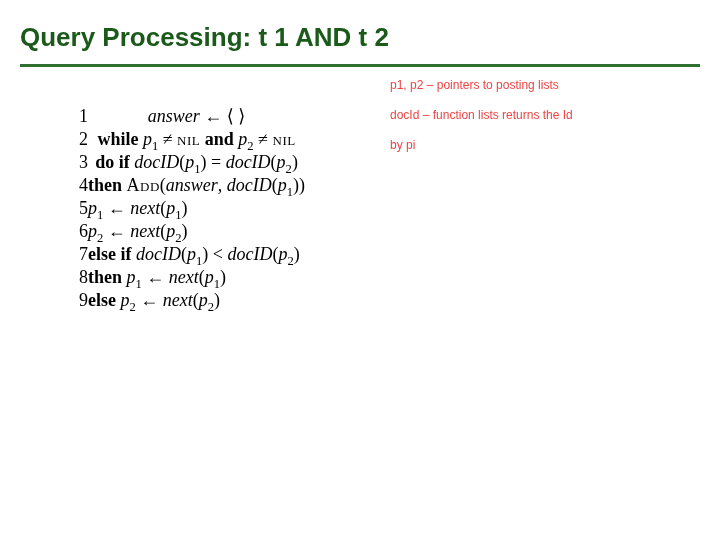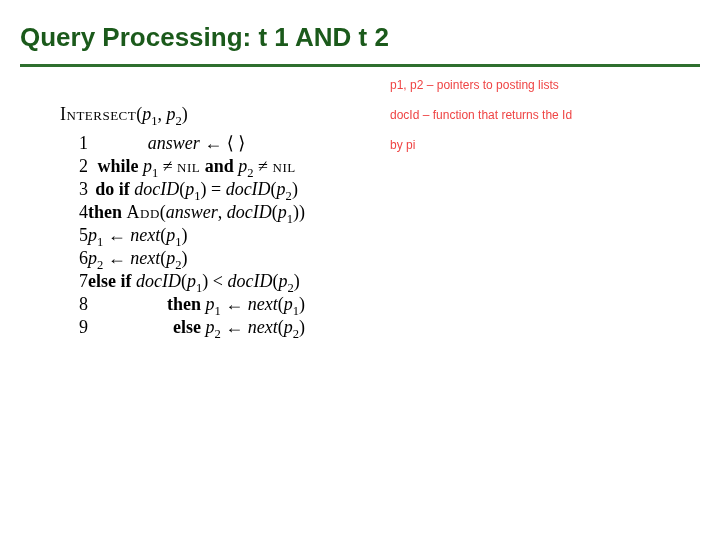--- a/index.html
+++ b/index.html
@@ -83,42 +83,39 @@
     font-family: "Times New Roman", serif;
   }
   .sub {
     font-size: 0.7em;
     vertical-align: sub;
     line-height: 0;
   }
   .ind1 { padding-left: 0px; text-align: center; }
   .ind2 { padding-left: 56px; margin-left: 18px; }
   .ind3 { padding-left: 100px; }
-  .ind5 { padding-left: 140px; text-align: right; }
+  .ind5 { padding-left: 140px; }
 </style>
 </head>
 <body>
 
 <div class="slide">
 
   <div class="title">Query Processing: t 1 AND t 2</div>
   <div class="rule"></div>
 
   <div class="explain">
     <span>p1, p2 – pointers to posting lists</span><br>
     <br>
-    <span>docId – function that returns the Id</span><br>
+    <span>docId – function lists returns the Id</span><br>
     <br>
     <span>by pi</span>
   </div>
 
   <div class="algo">
-    <div class="algo-head">
-      <span class="sc">Intersect</span><span class="rm">(</span><span class="it">p</span><span class="rm sub">1</span><span class="rm">, </span><span class="it">p</span><span class="rm sub">2</span><span class="rm">)</span>
-    </div>
 
     <table class="lines">
         <tbody>
           <tr>
             <td class="num">1</td>
             <td class="ind1"><span class="it">answer</span><span class="rm"> ← </span><span class="rm">⟨ ⟩</span></td>
           </tr>
           <tr>
             <td class="num">2</td>
             <td class="ind1"><span class="kw">while</span><span class="rm"> </span><span class="it">p</span><span class="rm sub">1</span><span class="rm"> ≠ </span><span class="sc">nil</span><span class="rm">  </span><span class="kw">and</span><span class="rm">  </span><span class="it">p</span><span class="rm sub">2</span><span class="rm"> ≠ </span><span class="sc">nil</span></td>

